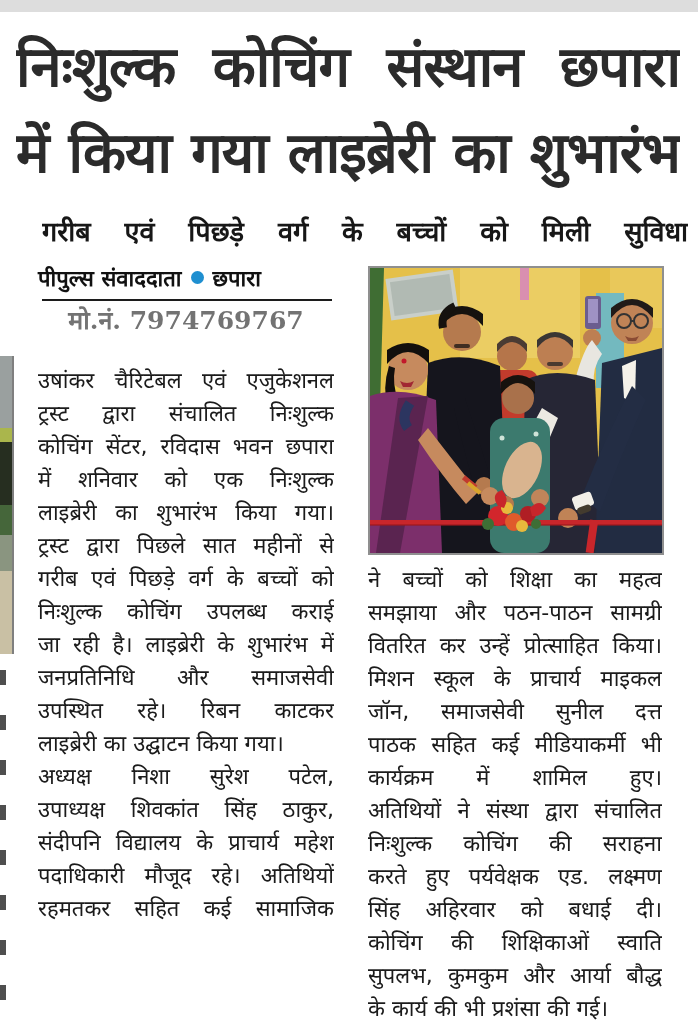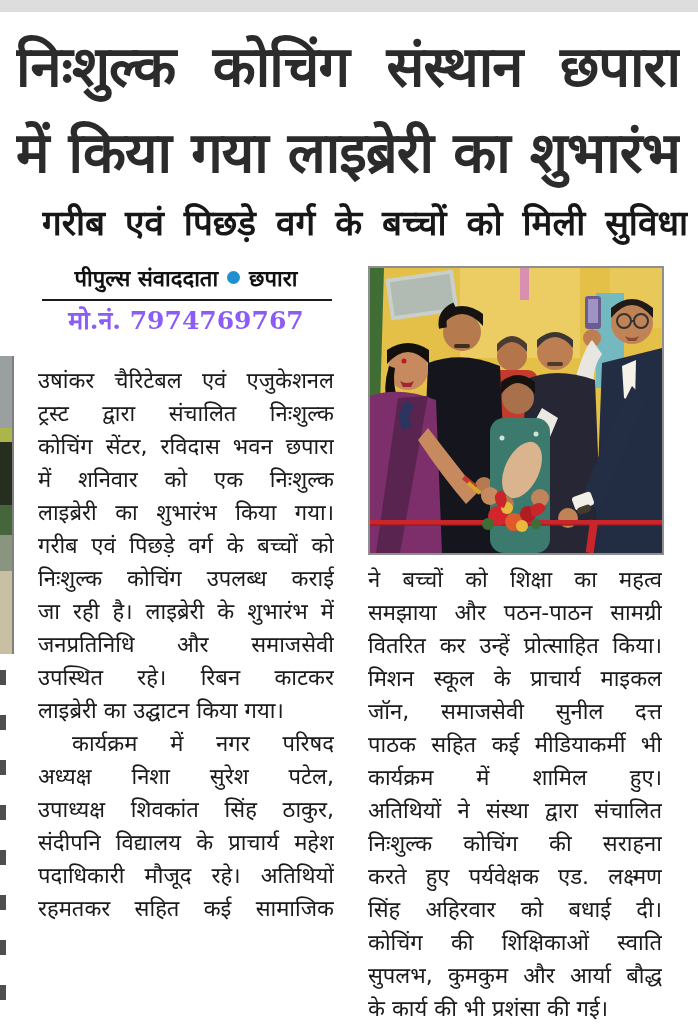--- a/index.html
+++ b/index.html
@@ -9,36 +9,36 @@
     font-family:"DejaVu Sans",sans-serif;
   }
   
   .headline{position:absolute;left:16px;top:12px;width:664px;color:#2b2b2b;}
   .hline{
     height:86px;line-height:86px;font-size:56px;font-weight:700;
     text-align:justify;text-align-last:justify;overflow:hidden;
     letter-spacing:-1px;white-space:nowrap;
   }
   .subheadline{
-    position:absolute;left:42px;top:184px;width:646px;height:56px;
-    font-size:35px;font-weight:700;line-height:54px;color:#171717;
+    position:absolute;left:42px;top:193px;width:646px;height:56px;
+    font-size:27px;font-weight:700;line-height:54px;color:#171717;
     text-align:justify;text-align-last:justify;overflow:hidden;white-space:nowrap;
   }
   
   .byline{
     position:absolute;left:38px;top:247px;width:296px;height:36px;
-    display:flex;align-items:center;justify-content:center;gap:9px;
+    display:flex;align-items:center;gap:9px;
     font-size:22px;font-weight:700;color:#111;
   }
   .dot{width:13px;height:13px;border-radius:50%;background:#1f8fd0;display:inline-block;}
   .byline-rule{position:absolute;left:42px;top:287px;width:290px;height:2px;background:#1c1c1c;}
   .phone{
     position:absolute;left:38px;top:292px;width:296px;height:34px;
     text-align:center;font-family:"DejaVu Serif",serif;
-    font-size:25px;font-weight:700;color:#8b5cf6;line-height:34px;
+    font-size:25px;font-weight:700;color:#737373;line-height:34px;
   }
   
   .photo{
     position:absolute;left:368px;top:254px;width:292px;height:285px;
     border:2px solid #8f8f8f;box-sizing:content-box;background:#e5c049;
   }
   .photo svg{display:block;}
   
   .col{position:absolute;color:#1b1b1b;font-size:22px;}
   .col.left{left:38px;top:352px;width:296px;}
@@ -196,27 +196,27 @@
       </g>
     </svg>
   </div>
 
   <div class="col left" id="left-col">
       <div class="bline">उषांकर चैरिटेबल एवं एजुकेशनल</div>
       <div class="bline">ट्रस्ट द्वारा संचालित निःशुल्क</div>
       <div class="bline">कोचिंग सेंटर, रविदास भवन छपारा</div>
       <div class="bline">में शनिवार को एक निःशुल्क</div>
       <div class="bline">लाइब्रेरी का शुभारंभ किया गया।</div>
+      <div class="bline">ट्रस्ट द्वारा पिछले सात महीनों से</div>
       <div class="bline">गरीब एवं पिछड़े वर्ग के बच्चों को</div>
       <div class="bline">निःशुल्क कोचिंग उपलब्ध कराई</div>
       <div class="bline">जा रही है। लाइब्रेरी के शुभारंभ में</div>
       <div class="bline">जनप्रतिनिधि और समाजसेवी</div>
       <div class="bline">उपस्थित रहे। रिबन काटकर</div>
       <div class="bline end">लाइब्रेरी का उद्घाटन किया गया।</div>
-      <div class="bline ind">कार्यक्रम में नगर परिषद</div>
       <div class="bline">अध्यक्ष निशा सुरेश पटेल,</div>
       <div class="bline">उपाध्यक्ष शिवकांत सिंह ठाकुर,</div>
       <div class="bline">संदीपनि विद्यालय के प्राचार्य महेश</div>
       <div class="bline">पदाधिकारी मौजूद रहे। अतिथियों</div>
       <div class="bline">रहमतकर सहित कई सामाजिक</div>
     </div>
   <div class="col right" id="right-col">
       <div class="bline">ने बच्चों को शिक्षा का महत्व</div>
       <div class="bline">समझाया और पठन-पाठन सामग्री</div>
       <div class="bline">वितरित कर उन्हें प्रोत्साहित किया।</div>

